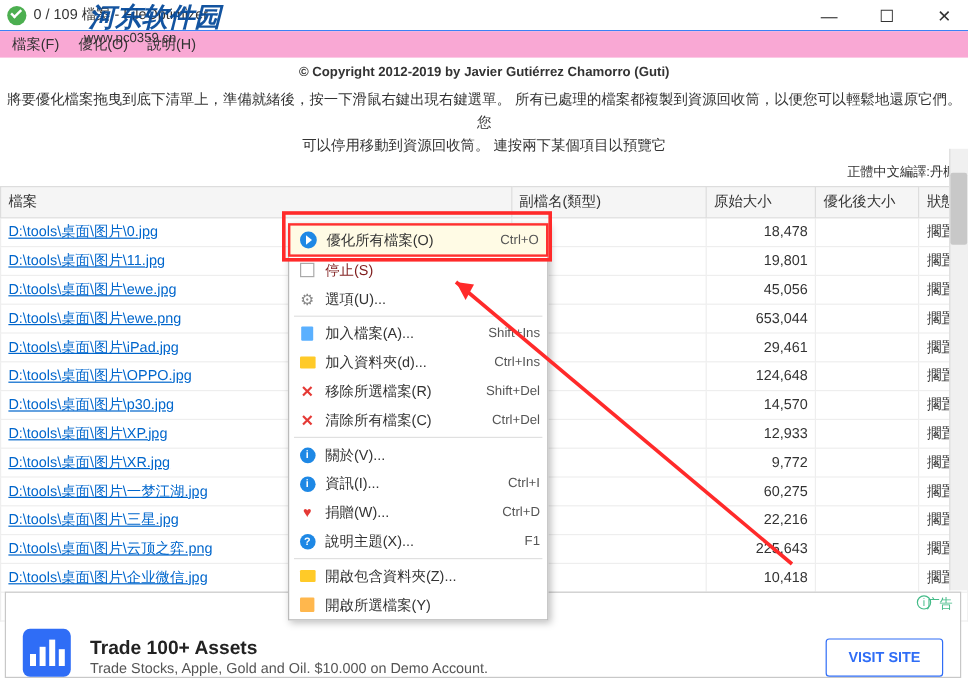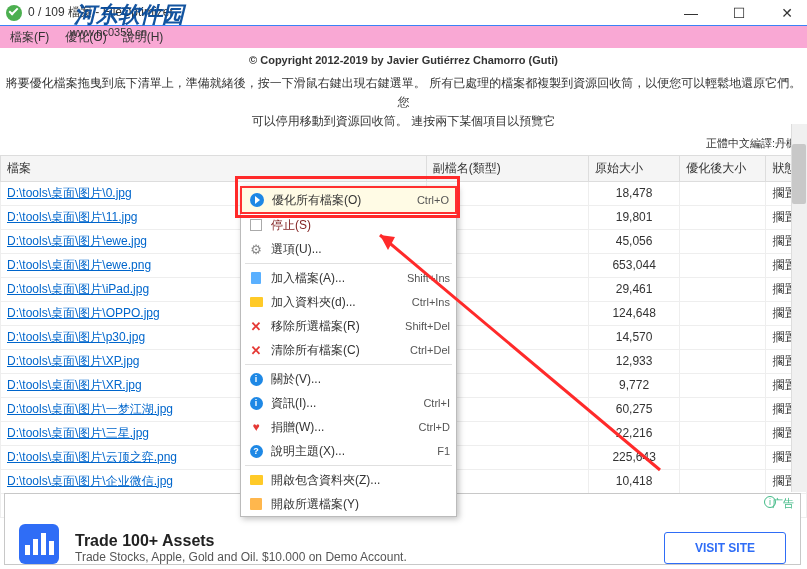--- a/index.html
+++ b/index.html
@@ -13,21 +13,21 @@
 .menu-bar { height: 22px; display: flex; align-items: center; padding: 0 2px; background:#f9a8d4; }
 .menu-item { padding: 2px 8px; cursor:pointer; }
 .watermark { position:absolute; top:0; left:74px; font-size:22px; font-weight:bold; color:#074b9b; font-style:italic; z-index:5; pointer-events:none; opacity:0.95; }
 .watermark-sub { position:absolute; top:26px; left:70px; font-size:11px; color:#333; z-index:5; pointer-events:none; }
 .copyright { text-align:center; font-size:11px; font-weight:bold; padding:6px 0 2px 0; }
 .instructions { text-align:center; font-size:12px; padding:6px 0 2px 0; line-height:1.6; }
 .credit { text-align:right; font-size:11px; padding:2px 10px 4px 0; }
 .grid { border-collapse:collapse; width:100%; table-layout:fixed; }
 .grid th { background:#f5f5f5; border:1px solid #ddd; padding:4px 6px; font-weight:normal; text-align:left; font-size:12px; }
 .grid td { border:1px solid #eee; padding:3px 6px; font-size:12px; white-space:nowrap; overflow:hidden; text-overflow:ellipsis; }
-.grid td.num { text-align:center; }
+.grid td.num { text-align:right; }
 .grid a { color:#0066cc; text-decoration:underline; }
 .col-file { width:420px; }
 .col-ext { width:160px; }
 .col-orig { width:90px; }
 .col-opt { width:85px; }
 .col-stat { width:40px; }
 .context-menu { position:absolute; top:186px; left:240px; width:217px; background:#fff; border:1px solid #bbb; box-shadow:2px 2px 6px rgba(0,0,0,0.25); z-index:20; font-size:12px; }
 .ctx-row { display:flex; align-items:center; height:24px; padding:0 6px 0 6px; cursor:pointer; }
 .ctx-row.disabled { color:#7f1d1d; }
 .ctx-row.highlighted { background:#fffbe5; border:2px solid #ff3030; height:28px; margin:-1px; }
@@ -37,21 +37,21 @@
 .ctx-sep { height:1px; background:#e0e0e0; margin:2px 4px; }
 .red-box { position:absolute; border:3px solid #ff2a2a; z-index:21; pointer-events:none; }
 .arrow { position:absolute; z-index:22; pointer-events:none; }
 .ad-border { position:absolute; left:4px; top:493px; width:797px; height:72px; border:1px solid #c8c8c8; background:#fff; }
 .ad-inner { display:flex; align-items:flex-end; height:100%; padding:0 14px; gap:16px; }
 .ad-icon { width:40px; height:40px; background:#2f6df6; border-radius:6px; display:flex; align-items:center; justify-content:center; }
 .ad-bars { display:flex; gap:3px; align-items:flex-end; }
 .ad-bars span { display:block; width:5px; background:#fff; }
 .ad-text h3 { font-size:16px; font-weight:bold; color:#222; }
 .ad-text p { font-size:12px; color:#555; }
-.ad-btn { margin-left:auto; border:1px solid #2f6df6; color:#2f6df6; font-weight:bold; font-size:12px; padding:8px 30px; border-radius:3px; background:#fff; cursor:pointer; }
+.ad-btn { margin-left:auto; border:1px solid #2f6df6; color:#2f6df6; font-weight:bold; font-size:12px; padding:8px 18px; border-radius:3px; background:#fff; cursor:pointer; }
 .ad-label { position:absolute; top:2px; right:6px; font-size:11px; color:#4b8; }
 .ad-i { position:absolute; top:2px; right:24px; width:12px; height:12px; border:1px solid #4b8; border-radius:50%; font-size:9px; color:#4b8; text-align:center; line-height:11px; }
 .scroll-track { position:absolute; right:0; top:124px; width:16px; height:368px; background:#f0f0f0; border-left:1px solid #ddd; }
 .scroll-thumb { position:absolute; right:1px; top:20px; width:14px; height:60px; background:#c8c8c8; border-radius:2px; }
 .i-play { width:14px; height:14px; border-radius:50%; background:#1e88e5; position:relative; }
 .i-play::after { content:''; position:absolute; left:5px; top:3px; border-left:5px solid #fff; border-top:4px solid transparent; border-bottom:4px solid transparent; }
 .i-stop { width:12px; height:12px; border:1px solid #aaa; }
 .i-gear { color:#888; font-size:13px; }
 .i-file { width:10px; height:12px; background:#5ab0ff; border-radius:1px; }
 .i-folder { width:13px; height:10px; background:#ffca28; border-radius:1px; }

